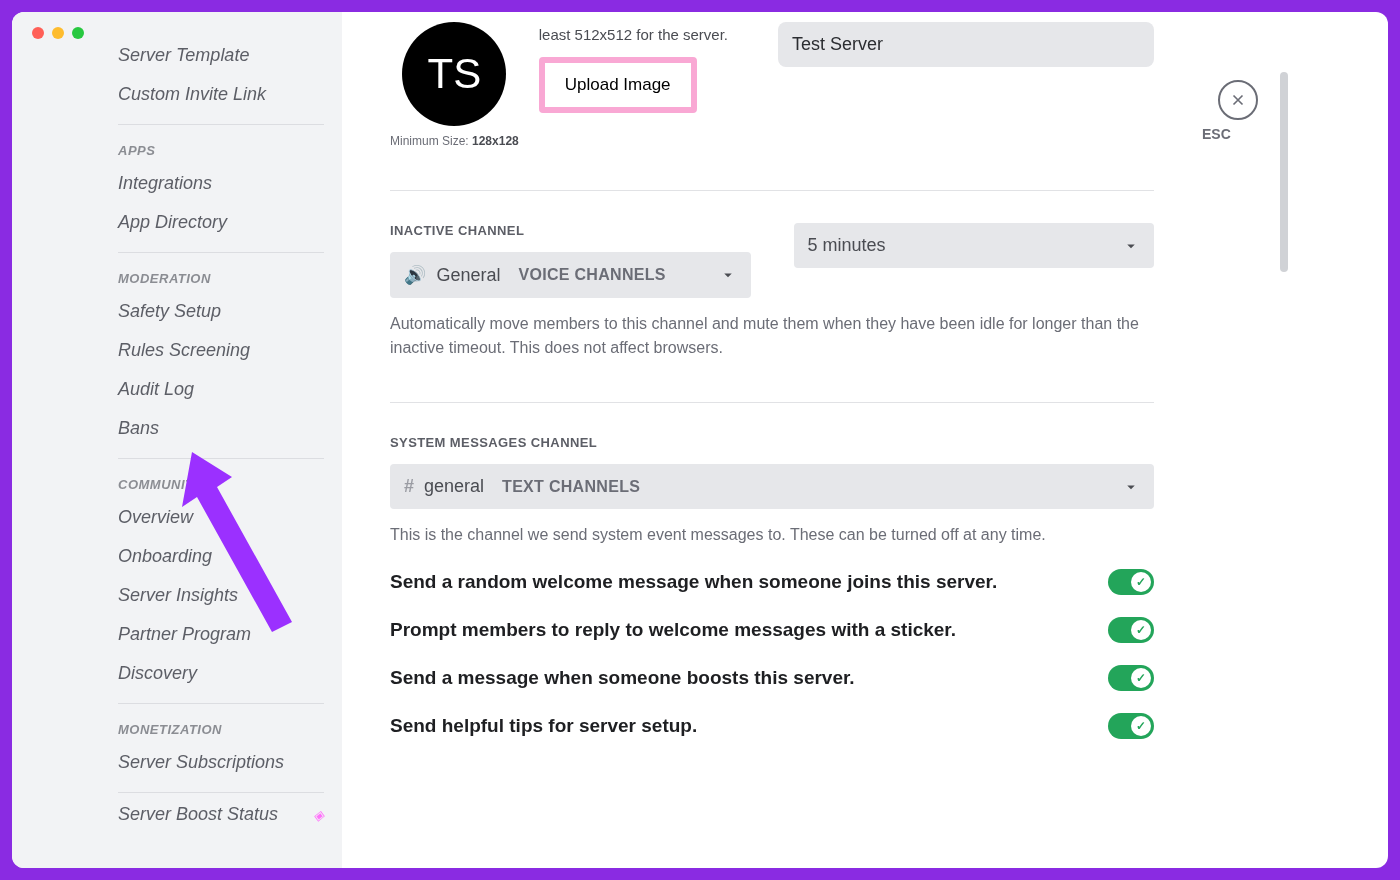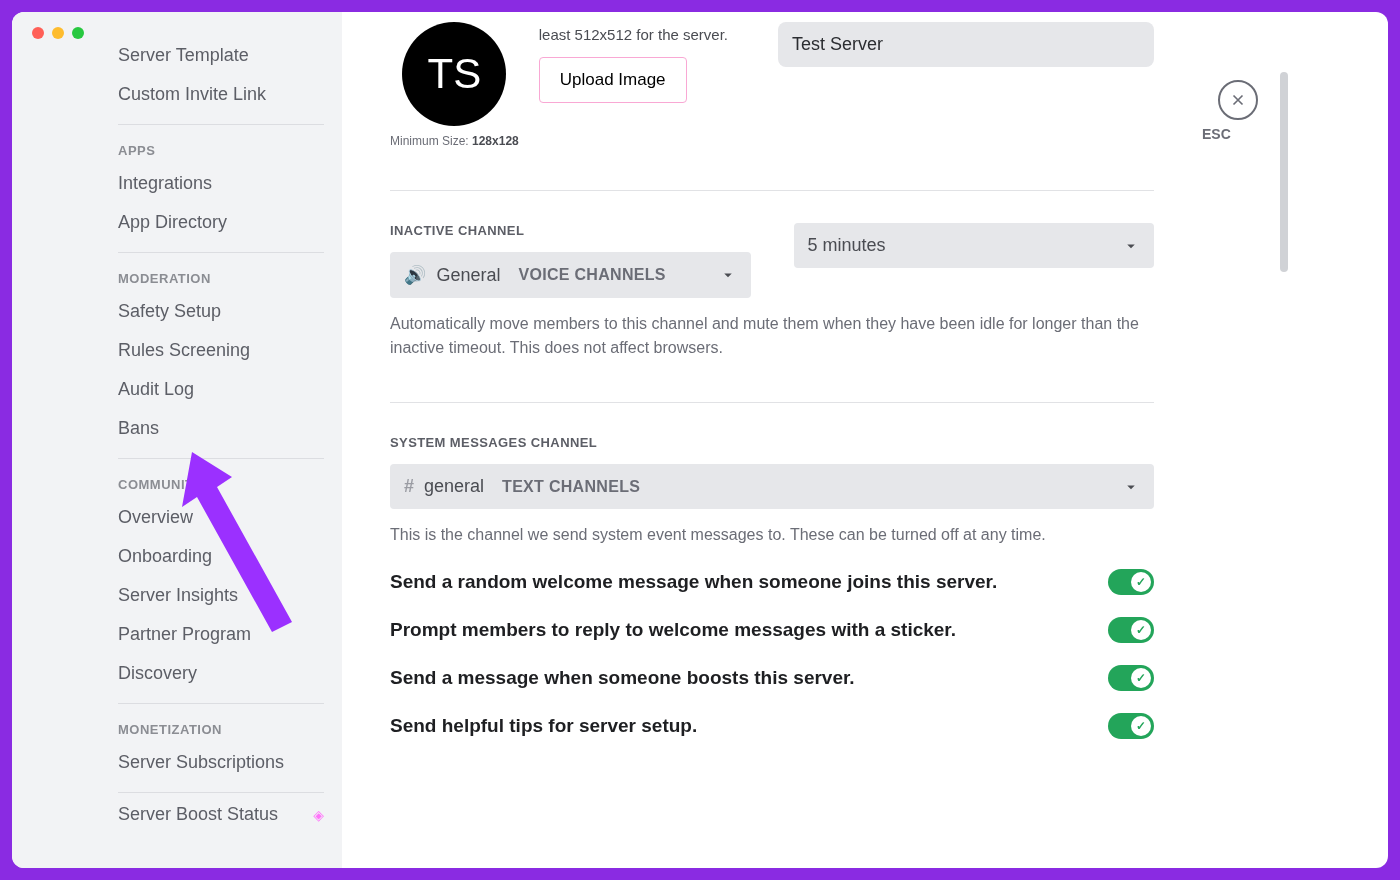--- a/index.html
+++ b/index.html
@@ -39,20 +39,21 @@
   .app {
     display: flex;
     width: 100%;
     height: 100%;
   }
   .sidebar {
     width: 330px;
     background: #f2f3f5;
     padding: 24px 14px 0 14px;
     overflow-y: auto;
+    font-style: italic;
   }
   .sidebar-inner { padding-left: 92px; padding-right: 4px; }
   .side-item {
     font-size: 18px;
     color: #5c5e66;
     padding: 9px 0;
     cursor: pointer;
     display:flex;
     align-items:center;
     justify-content:space-between;
@@ -120,21 +121,21 @@
     background:#000000;color:#fff;
     display:flex;align-items:center;justify-content:center;
     font-size:42px;font-weight:500;
     margin:0 auto 8px;
   }
   .min-size { font-size:12px; color:#6b6d76; }
   .min-size b { color:#4a4c52; }
   .upload-col { display:flex;flex-direction:column;gap:14px; padding-top:4px;}
   .size-note { font-size:15px; color:#4a4c52; }
   .upload-btn {
-    border:1px solid #f9a8d4;
+    border:6px solid #f9a8d4;
     background:#fff;
     padding:12px 20px;
     font-size:17px;
     border-radius:4px;
     cursor:pointer;
     width:fit-content;
   }
   .name-col { flex:1; margin-left:30px;}
   .text-input {
     width:100%;

